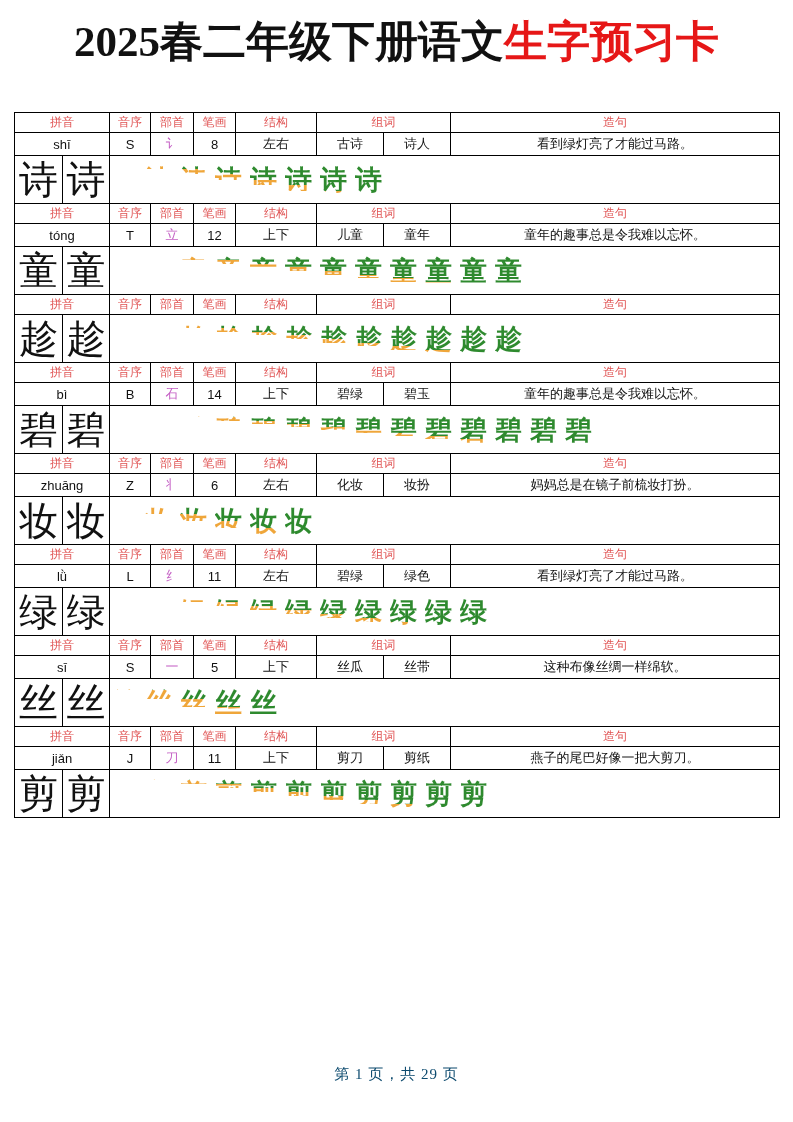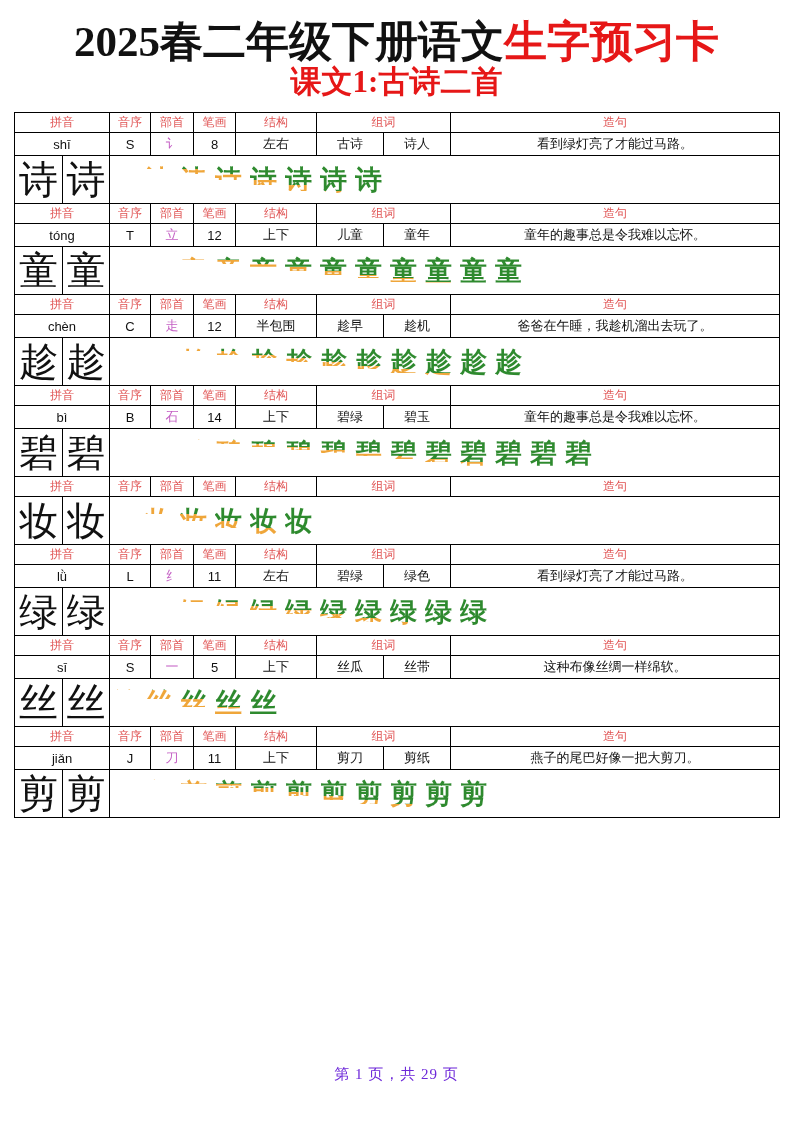--- a/index.html
+++ b/index.html
@@ -45,33 +45,32 @@
   td.strokecell{padding-left:10px;vertical-align:middle;}
   .stk{
     display:inline-block;font-size:27px;line-height:44px;margin-right:8px;
     font-weight:bold;color:transparent;
     -webkit-background-clip:text;background-clip:text;
   }
 
   
   .footer{
     position:absolute;bottom:38px;left:0;width:100%;text-align:center;
-    font-size:15px;color:#6d28d9;letter-spacing:1px;
+    font-size:15px;color:#0c4a6e;letter-spacing:1px;
   }
 </style>
 </head>
 <body>
 
 <div class="page">
 
   <div class="doc-title">
     <span class="t-black">2025春二年级下册语文</span><span class="t-red">生字预习卡</span>
   </div>
 
-  <div class="doc-subtitle">课文1:古诗二首</div>
 
   <table class="chartable" id="char-table">
     <colgroup>
       <col style="width:48px">
         <col style="width:47px">
         <col style="width:41px">
       <col style="width:43px">
         <col style="width:42px">
         <col style="width:81px">
       <col style="width:67px">
@@ -136,30 +135,20 @@
     <tbody>
       <tr class="hdr-row">
         <td colspan="2">拼音</td>
         <td>音序</td>
         <td>部首</td>
         <td>笔画</td>
         <td>结构</td>
         <td colspan="2">组词</td>
         <td>造句</td>
       </tr>
-      <tr class="data-row">
-        <td colspan="2" class="latin">chèn</td>
-        <td class="latin">C</td>
-        <td class="radical">走</td>
-        <td class="latin">12</td>
-        <td>半包围</td>
-        <td>趁早</td>
-        <td>趁机</td>
-        <td class="sentence">爸爸在午睡，我趁机溜出去玩了。</td>
-      </tr>
       <tr class="char-row">
         <td class="bigchar">趁</td>
         <td class="bigchar">趁</td>
         <td colspan="7" class="strokecell"><span class="stk" style="background-image: linear-gradient(rgb(46, 138, 46) 0%, rgb(46, 138, 46) 0%, rgb(239, 166, 58) 0%, rgb(239, 166, 58) 8.3%, transparent 8.3%, transparent 100%);">趁</span><span class="stk" style="background-image: linear-gradient(rgb(46, 138, 46) 0%, rgb(46, 138, 46) 8.3%, rgb(239, 166, 58) 8.3%, rgb(239, 166, 58) 16.7%, transparent 16.7%, transparent 100%);">趁</span><span class="stk" style="background-image: linear-gradient(rgb(46, 138, 46) 0%, rgb(46, 138, 46) 16.7%, rgb(239, 166, 58) 16.7%, rgb(239, 166, 58) 25%, transparent 25%, transparent 100%);">趁</span><span class="stk" style="background-image: linear-gradient(rgb(46, 138, 46) 0%, rgb(46, 138, 46) 25%, rgb(239, 166, 58) 25%, rgb(239, 166, 58) 33.3%, transparent 33.3%, transparent 100%);">趁</span><span class="stk" style="background-image: linear-gradient(rgb(46, 138, 46) 0%, rgb(46, 138, 46) 33.3%, rgb(239, 166, 58) 33.3%, rgb(239, 166, 58) 41.7%, transparent 41.7%, transparent 100%);">趁</span><span class="stk" style="background-image: linear-gradient(rgb(46, 138, 46) 0%, rgb(46, 138, 46) 41.7%, rgb(239, 166, 58) 41.7%, rgb(239, 166, 58) 50%, transparent 50%, transparent 100%);">趁</span><span class="stk" style="background-image: linear-gradient(rgb(46, 138, 46) 0%, rgb(46, 138, 46) 50%, rgb(239, 166, 58) 50%, rgb(239, 166, 58) 58.3%, transparent 58.3%, transparent 100%);">趁</span><span class="stk" style="background-image: linear-gradient(rgb(46, 138, 46) 0%, rgb(46, 138, 46) 58.3%, rgb(239, 166, 58) 58.3%, rgb(239, 166, 58) 66.7%, transparent 66.7%, transparent 100%);">趁</span><span class="stk" style="background-image: linear-gradient(rgb(46, 138, 46) 0%, rgb(46, 138, 46) 66.7%, rgb(239, 166, 58) 66.7%, rgb(239, 166, 58) 75%, transparent 75%, transparent 100%);">趁</span><span class="stk" style="background-image: linear-gradient(rgb(46, 138, 46) 0%, rgb(46, 138, 46) 75%, rgb(239, 166, 58) 75%, rgb(239, 166, 58) 83.3%, transparent 83.3%, transparent 100%);">趁</span><span class="stk" style="background-image: linear-gradient(rgb(46, 138, 46) 0%, rgb(46, 138, 46) 83.3%, rgb(239, 166, 58) 83.3%, rgb(239, 166, 58) 91.7%, transparent 91.7%, transparent 100%);">趁</span><span class="stk" style="background-image: linear-gradient(rgb(46, 138, 46) 0%, rgb(46, 138, 46) 91.7%, rgb(239, 166, 58) 91.7%, rgb(239, 166, 58) 100%);">趁</span></td>
       </tr>
     </tbody>
 
     <tbody>
       <tr class="hdr-row">
         <td colspan="2">拼音</td>
@@ -189,20 +178,30 @@
 
     <tbody>
       <tr class="hdr-row">
         <td colspan="2">拼音</td>
         <td>音序</td>
         <td>部首</td>
         <td>笔画</td>
         <td>结构</td>
         <td colspan="2">组词</td>
         <td>造句</td>
+      </tr>
+      <tr class="data-row">
+        <td colspan="2" class="latin">zhuāng</td>
+        <td class="latin">Z</td>
+        <td class="radical">丬</td>
+        <td class="latin">6</td>
+        <td>左右</td>
+        <td>化妆</td>
+        <td>妆扮</td>
+        <td class="sentence">妈妈总是在镜子前梳妆打扮。</td>
       </tr>
       <tr class="char-row">
         <td class="bigchar">妆</td>
         <td class="bigchar">妆</td>
         <td colspan="7" class="strokecell"><span class="stk" style="background-image: linear-gradient(rgb(46, 138, 46) 0%, rgb(46, 138, 46) 0%, rgb(239, 166, 58) 0%, rgb(239, 166, 58) 16.7%, transparent 16.7%, transparent 100%);">妆</span><span class="stk" style="background-image: linear-gradient(rgb(46, 138, 46) 0%, rgb(46, 138, 46) 16.7%, rgb(239, 166, 58) 16.7%, rgb(239, 166, 58) 33.3%, transparent 33.3%, transparent 100%);">妆</span><span class="stk" style="background-image: linear-gradient(rgb(46, 138, 46) 0%, rgb(46, 138, 46) 33.3%, rgb(239, 166, 58) 33.3%, rgb(239, 166, 58) 50%, transparent 50%, transparent 100%);">妆</span><span class="stk" style="background-image: linear-gradient(rgb(46, 138, 46) 0%, rgb(46, 138, 46) 50%, rgb(239, 166, 58) 50%, rgb(239, 166, 58) 66.7%, transparent 66.7%, transparent 100%);">妆</span><span class="stk" style="background-image: linear-gradient(rgb(46, 138, 46) 0%, rgb(46, 138, 46) 66.7%, rgb(239, 166, 58) 66.7%, rgb(239, 166, 58) 83.3%, transparent 83.3%, transparent 100%);">妆</span><span class="stk" style="background-image: linear-gradient(rgb(46, 138, 46) 0%, rgb(46, 138, 46) 83.3%, rgb(239, 166, 58) 83.3%, rgb(239, 166, 58) 100%);">妆</span></td>
       </tr>
     </tbody>
 
     <tbody>
       <tr class="hdr-row">

